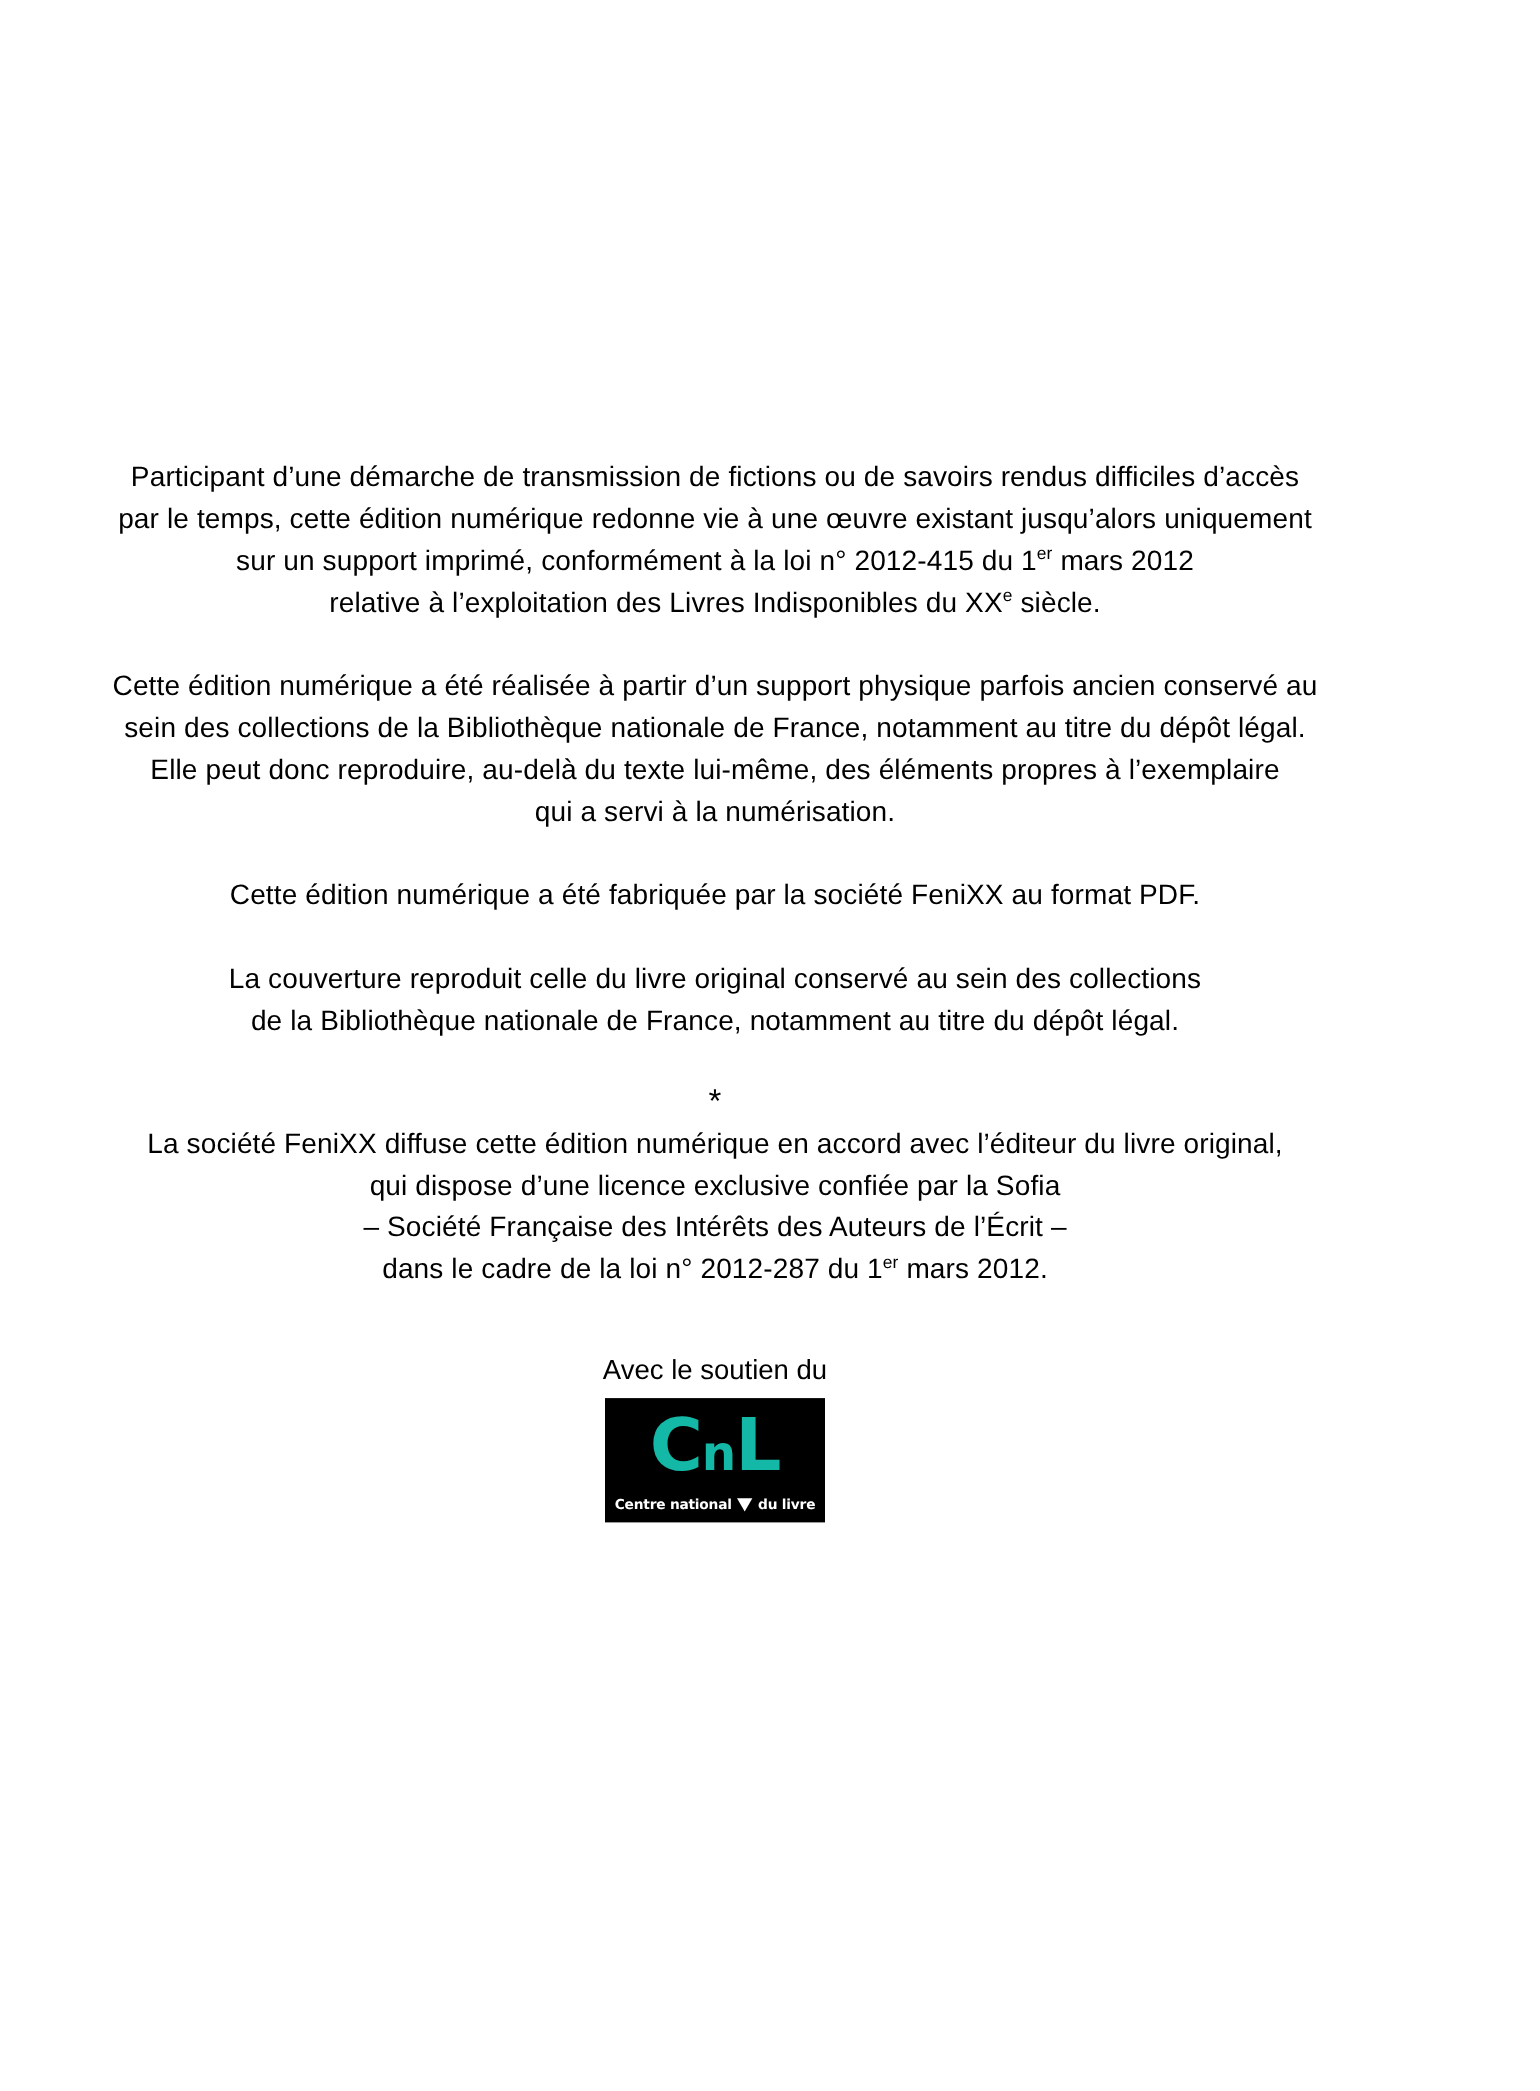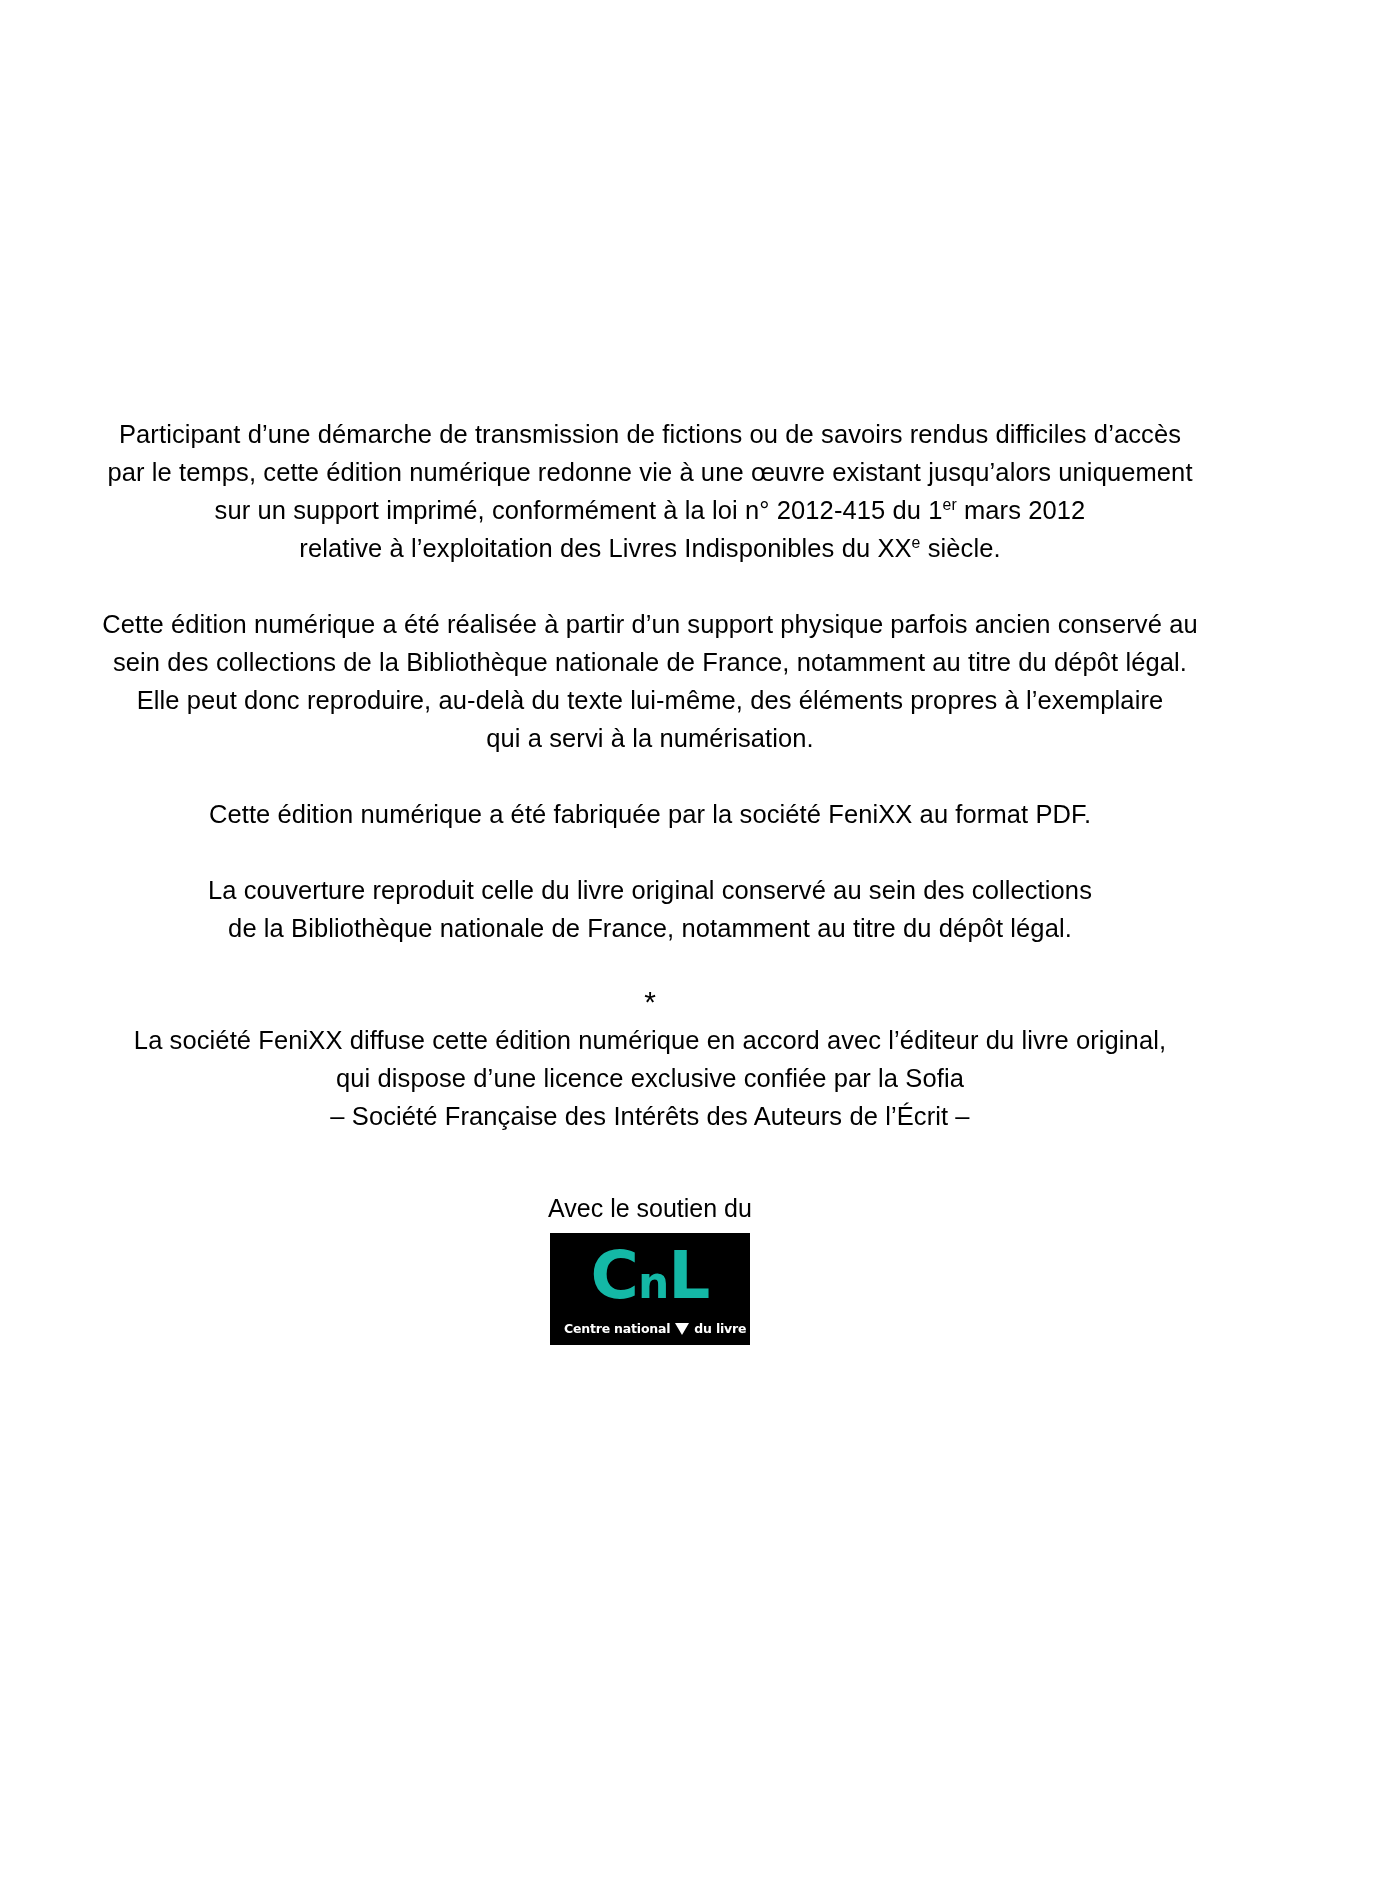--- a/index.html
+++ b/index.html
@@ -83,21 +83,21 @@
     letter-spacing: -1px;
     text-align: center;
   }
   .cnl-mark .small-n {
     font-size: 44px;
     vertical-align: baseline;
   }
   .cnl-sub {
     display: flex;
     align-items: center;
-    justify-content: flex-start;
+    justify-content: center;
     gap: 5px;
     margin-top: 5px;
   }
   .cnl-sub .sub-text {
     color: #ffffff;
     font-size: 12.5px;
     font-weight: bold;
     font-family: "DejaVu Sans", sans-serif;
     letter-spacing: -0.2px;
     white-space: nowrap;
@@ -139,20 +139,21 @@
       <span class="line">La couverture reproduit celle du livre original conservé au sein des collections</span>
       <span class="line">de la Bibliothèque nationale de France, notamment au titre du dépôt légal.</span>
     </div>
 
     <div class="asterisk">*</div>
 
     <div class="para">
       <span class="line">La société FeniXX diffuse cette édition numérique en accord avec l’éditeur du livre original,</span>
       <span class="line">qui dispose d’une licence exclusive confiée par la Sofia</span>
       <span class="line">– Société Française des Intérêts des Auteurs de l’Écrit –</span>
+      <span class="line"><span>dans le cadre de la loi n° 2012-287 du 1</span><sup>er</sup><span> mars 2012.</span></span>
     </div>
 
     <div class="logo-block">
       <div class="logo-caption">Avec le soutien du</div>
       <div class="cnl-logo">
         <span class="cnl-mark"><span>C</span><span class="small-n">n</span><span>L</span></span>
         <span class="cnl-sub">
           <span class="sub-text">Centre national</span>
           <span class="tri"></span>
           <span class="sub-text">du livre</span>

